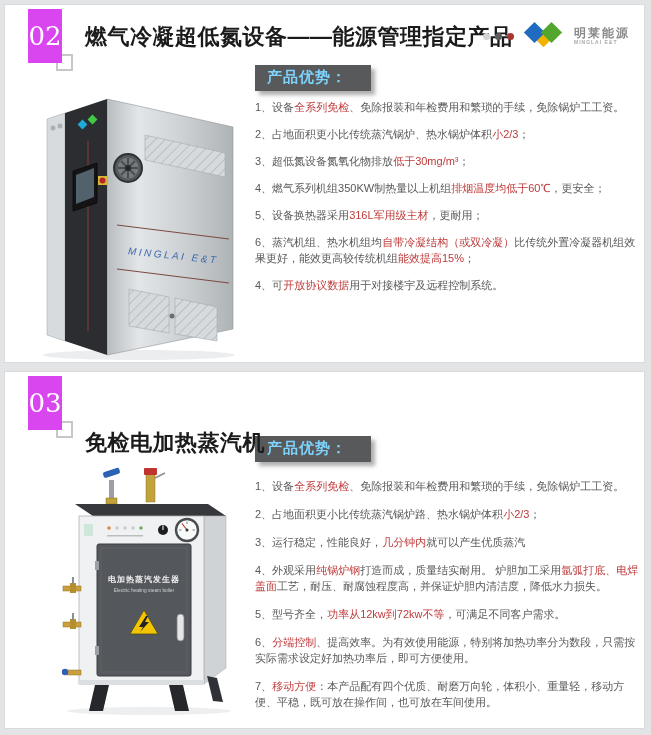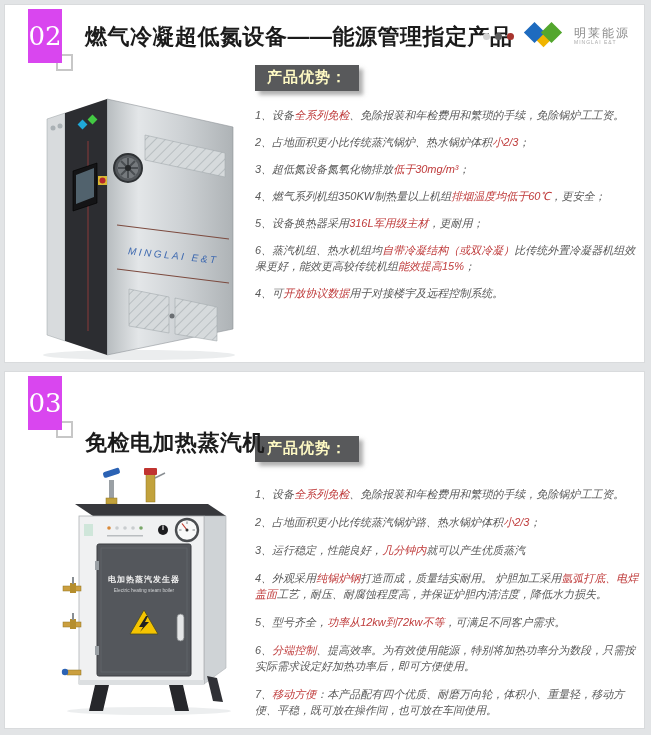--- a/index.html
+++ b/index.html
@@ -23,34 +23,34 @@
   .dots{display:flex;align-items:center;gap:5px;}
   .dot{width:7px;height:7px;border-radius:50%;}
   .dot1{background:#d3d3d3;}
   .dot2{background:#5d5d5d;}
   .dot3{background:#a8342e;}
   .diamonds{position:relative;width:38px;height:30px;}
   .dia{position:absolute;transform:rotate(45deg);}
   .dia-yellow{width:11px;height:11px;left:13px;top:13px;background:#f0b400;}
   .dia-blue{width:15px;height:15px;left:2px;top:4px;background:#1e6bbf;}
   .dia-green{width:15px;height:15px;left:19px;top:4px;background:#53a62d;}
-  .logo-text{display:flex;flex-direction:column;line-height:1.1;}
+  .logo-text{display:flex;flex-direction:column;line-height:1.1;font-weight:bold;}
   .logo-cn{font-size:12px;color:#8a8a8a;letter-spacing:2px;}
   .logo-en{font-size:5px;color:#a9a9a9;letter-spacing:1px;}
 
-  .adv-badge{position:absolute;left:250px;background:#58595b;color:#fef9c3;font-size:15px;
-         font-weight:bold;padding:3px 12px 4px 12px;letter-spacing:1px;
+  .adv-badge{position:absolute;left:250px;background:#58595b;color:#7dd3fc;font-size:15px;
+         font-weight:bold;padding:3px 24px 4px 12px;letter-spacing:1px;
          box-shadow:4px 4px 4px rgba(110,110,110,.55);}
   .card1 .adv-badge{top:60px;}
   .card2 .adv-badge{top:64px;}
 
   .adv-list{position:absolute;left:250px;width:388px;}
   .card1 .adv-list{top:94px;}
   .card2 .adv-list{top:106px;}
-  .adv-item{margin:8px 0 11px 0;font-size:11px;line-height:16px;color:#595959;font-style:italic;}
+  .adv-item{margin:0 0 11px 0;font-size:11px;line-height:16px;color:#595959;}
   .card2 .adv-item{margin-bottom:12px;}
   .adv-item .red{color:#bf3a3a;}
 
   .machine{position:absolute;}
   .machine1{left:28px;top:78px;width:212px;height:280px;}
   .machine2{left:46px;top:94px;width:195px;height:250px;}
   svg{font-family:"Liberation Sans",sans-serif;display:block;}
 </style>
 </head>
 <body>

